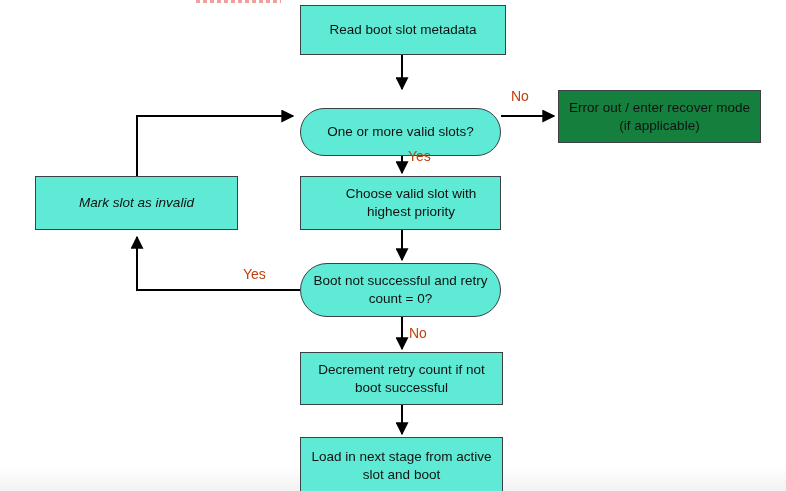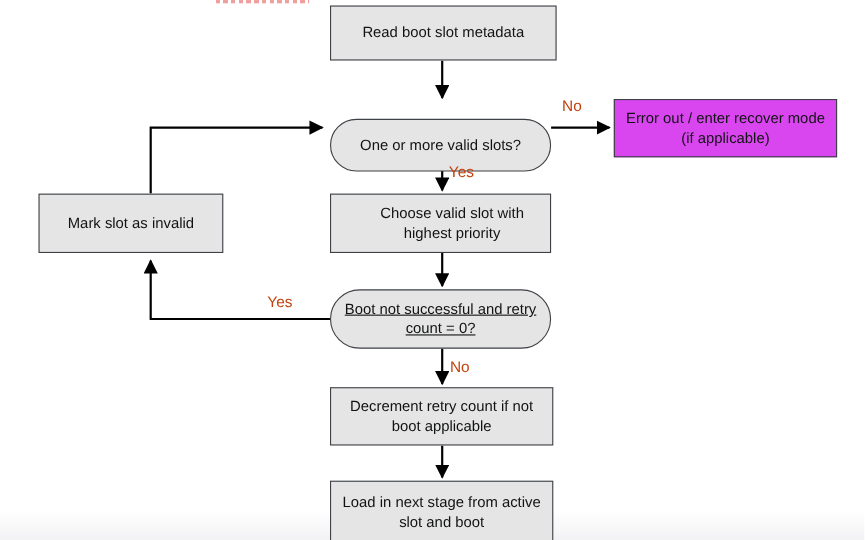--- a/index.html
+++ b/index.html
@@ -27,49 +27,49 @@
     pointer-events: none;
   }
   svg.edges {
     position: absolute; left: 0; top: 0;
     width: 786px; height: 491px;
     z-index: 1;
   }
   .node {
     position: absolute;
     box-sizing: border-box;
-    background: #e5e5e5;
+    background: #5eead4;
     border: 1.5px solid #3d4045;
     display: flex;
     align-items: center;
     justify-content: center;
     text-align: center;
     font-size: 13.5px;
     line-height: 1.32;
     color: #111213;
     padding: 4px 10px;
     z-index: 2;
   }
   .node.stadium { border-radius: 999px; }
-  .node.orange { background: #d946ef; }
+  .node.orange { background: #15803d; }
   .edge-label {
     position: absolute;
     font-size: 14px;
     color: #c2410c;
     z-index: 2;
     white-space: nowrap;
   }
 
   
   #n-read      { left: 300px; top: 5px;   width: 206px; height: 50px; }
   #n-valid     { left: 300px; top: 92px;  width: 201px; height: 48px; margin-top: 16px; }
   #n-error     { left: 558px; top: 90px;  width: 203px; height: 53px; }
   #n-choose    { left: 300px; top: 176px; width: 201px; height: 54px; padding-left: 31px; }
-  #n-mark      { left: 35px;  top: 176px; width: 168px; height: 54px; }
-  #n-retry     { left: 300px; top: 263px; width: 201px; height: 54px; text-decoration: underline; }
+  #n-mark      { left: 35px;  top: 176px; width: 203px; height: 54px; font-style: italic; }
+  #n-retry     { left: 300px; top: 263px; width: 201px; height: 54px; }
   #n-decrement { left: 300px; top: 352px; width: 203px; height: 53px; }
   #n-load      { left: 300px; top: 437px; width: 203px; height: 58px; }
 
   
   #lbl-valid-no  { left: 511px; top: 88px;  }
   #lbl-valid-yes { left: 408px; top: 148px; }
   #lbl-retry-yes { left: 243px; top: 266px; }
   #lbl-retry-no  { left: 409px; top: 325px; }
 </style>
 </head>
@@ -109,21 +109,21 @@
   <div id="n-valid" class="node stadium">One or more valid slots?</div>
 
   <div id="n-error" class="node orange">Error out / enter recover mode (if applicable)</div>
 
   <div id="n-choose" class="node">Choose valid slot with highest priority</div>
 
   <div id="n-mark" class="node">Mark slot as invalid</div>
 
   <div id="n-retry" class="node stadium">Boot not successful and retry count = 0?</div>
 
-  <div id="n-decrement" class="node">Decrement retry count if not boot applicable</div>
+  <div id="n-decrement" class="node">Decrement retry count if not boot successful</div>
 
   <div id="n-load" class="node">Load in next stage from active slot and boot</div>
 
   <div id="lbl-valid-no" class="edge-label">No</div>
 
   <div id="lbl-valid-yes" class="edge-label">Yes</div>
 
   <div id="lbl-retry-yes" class="edge-label">Yes</div>
 
   <div id="lbl-retry-no" class="edge-label">No</div>

